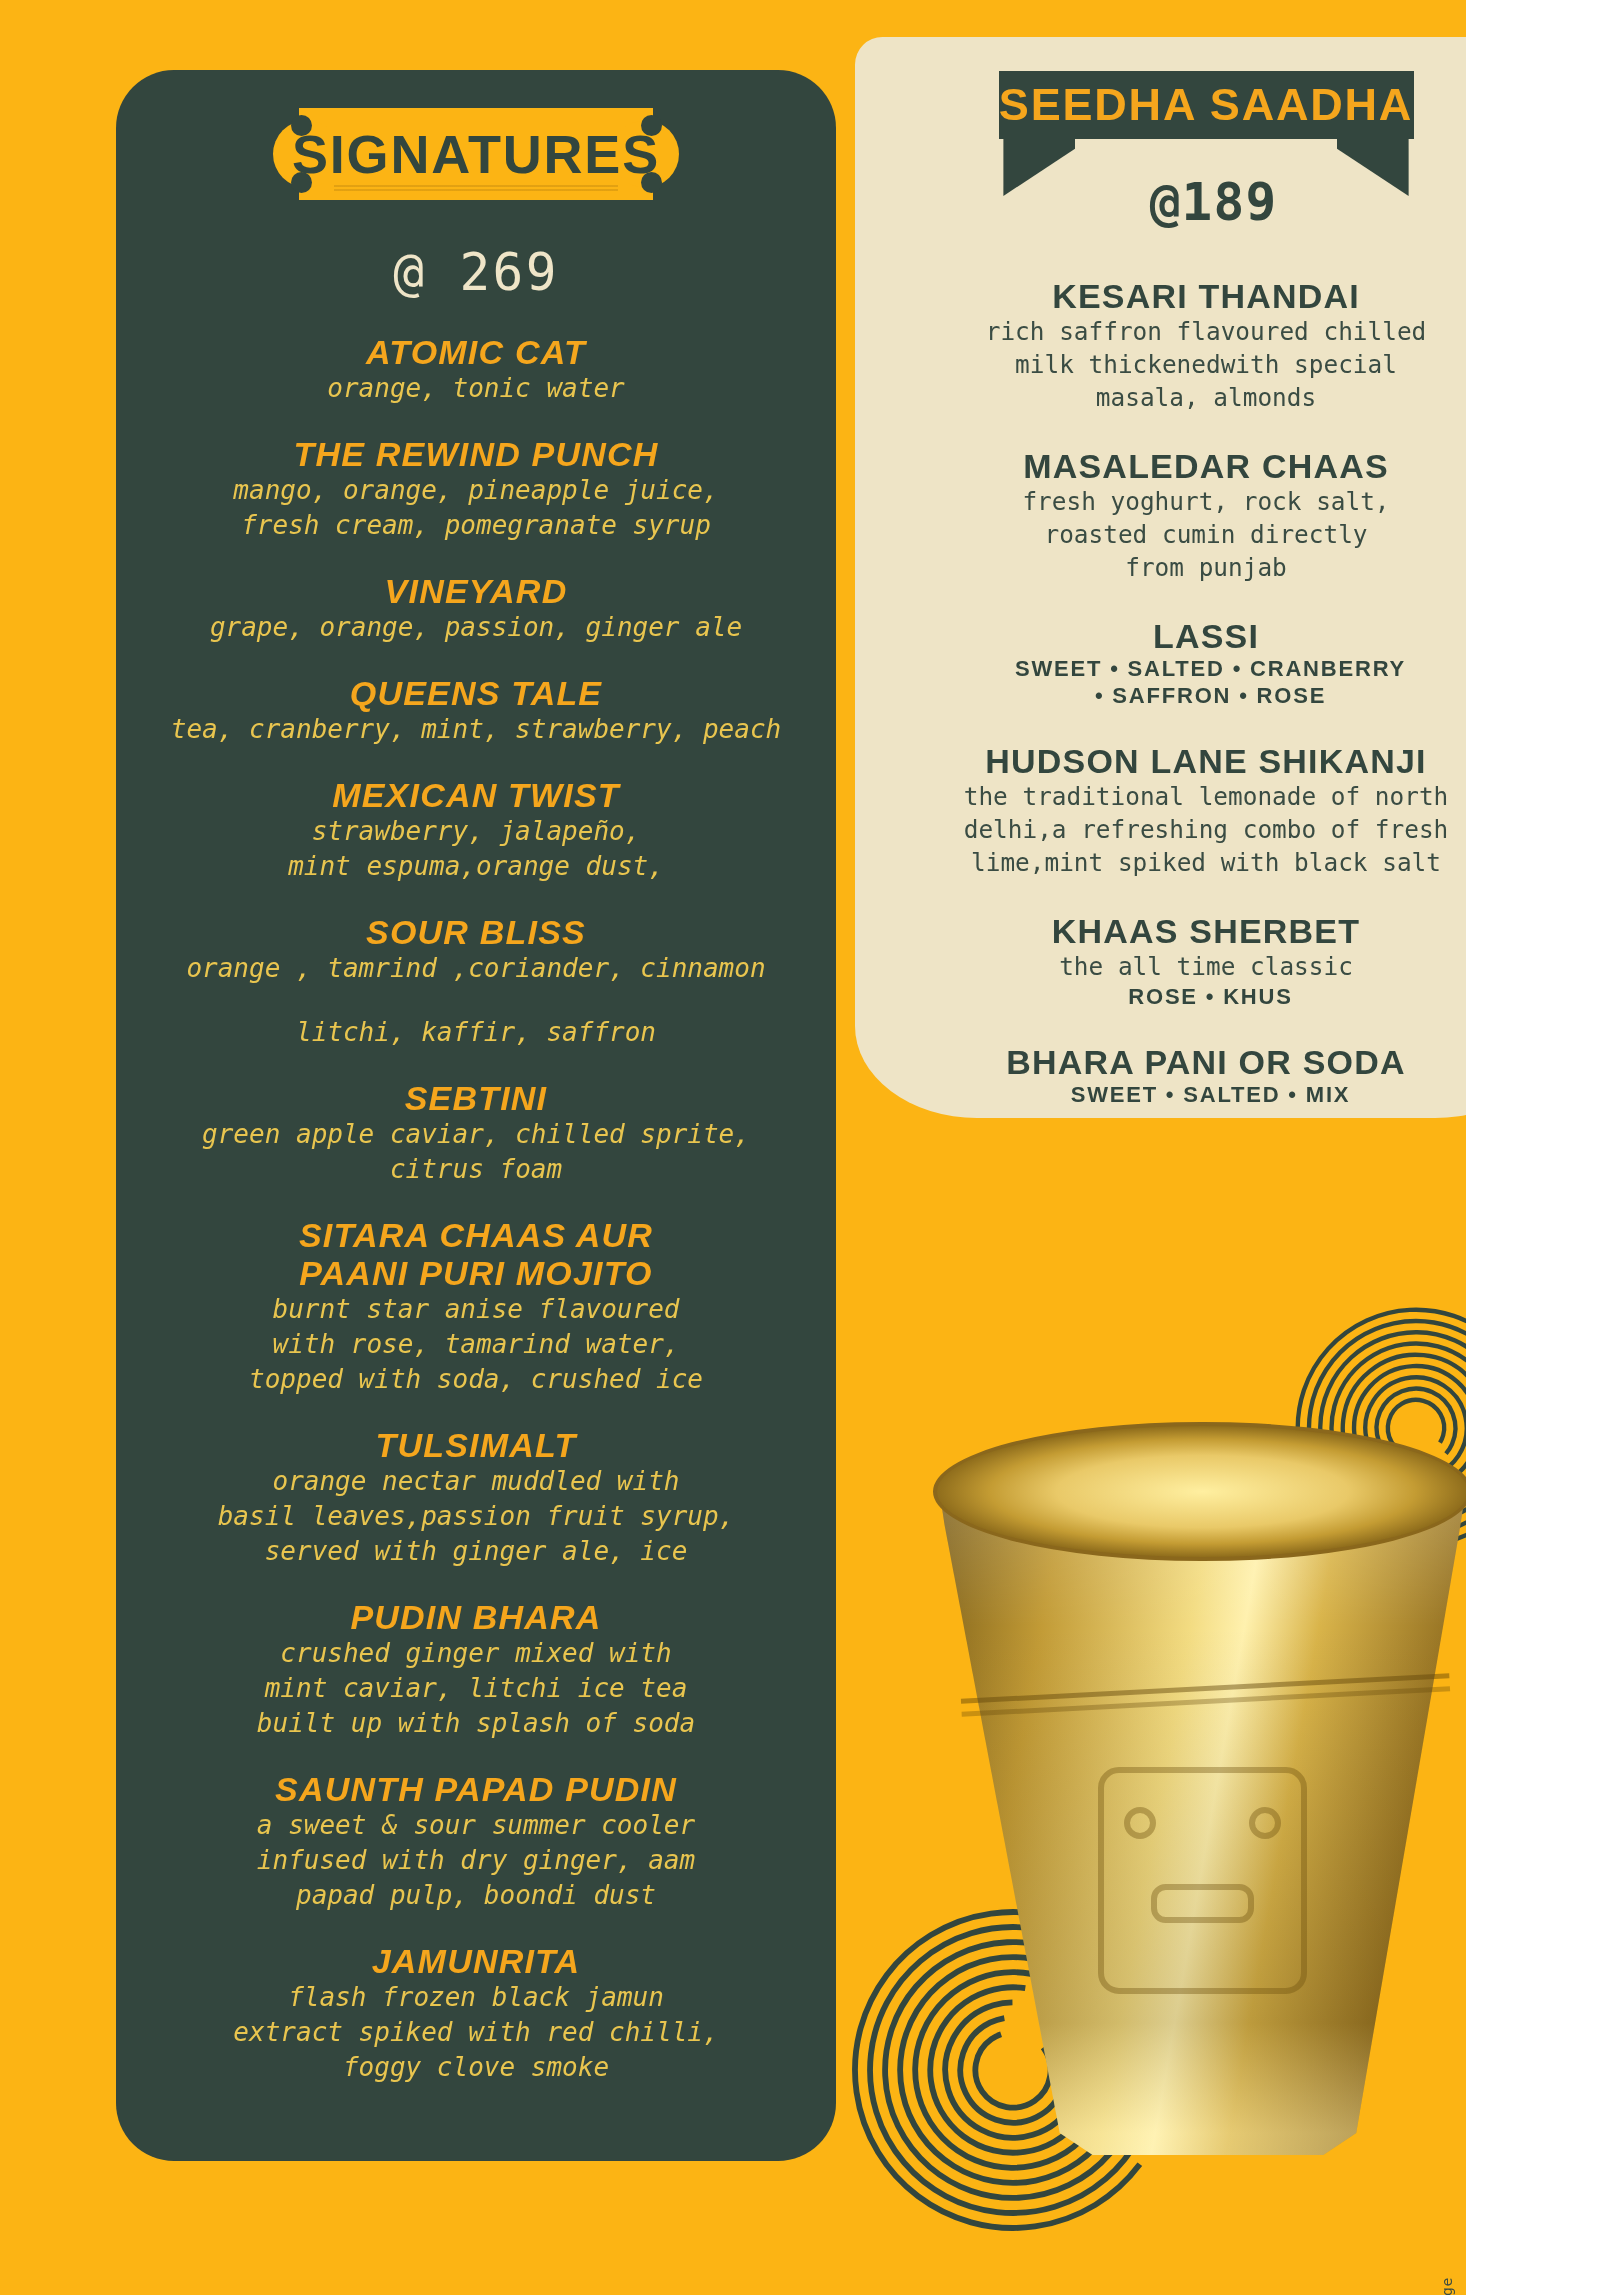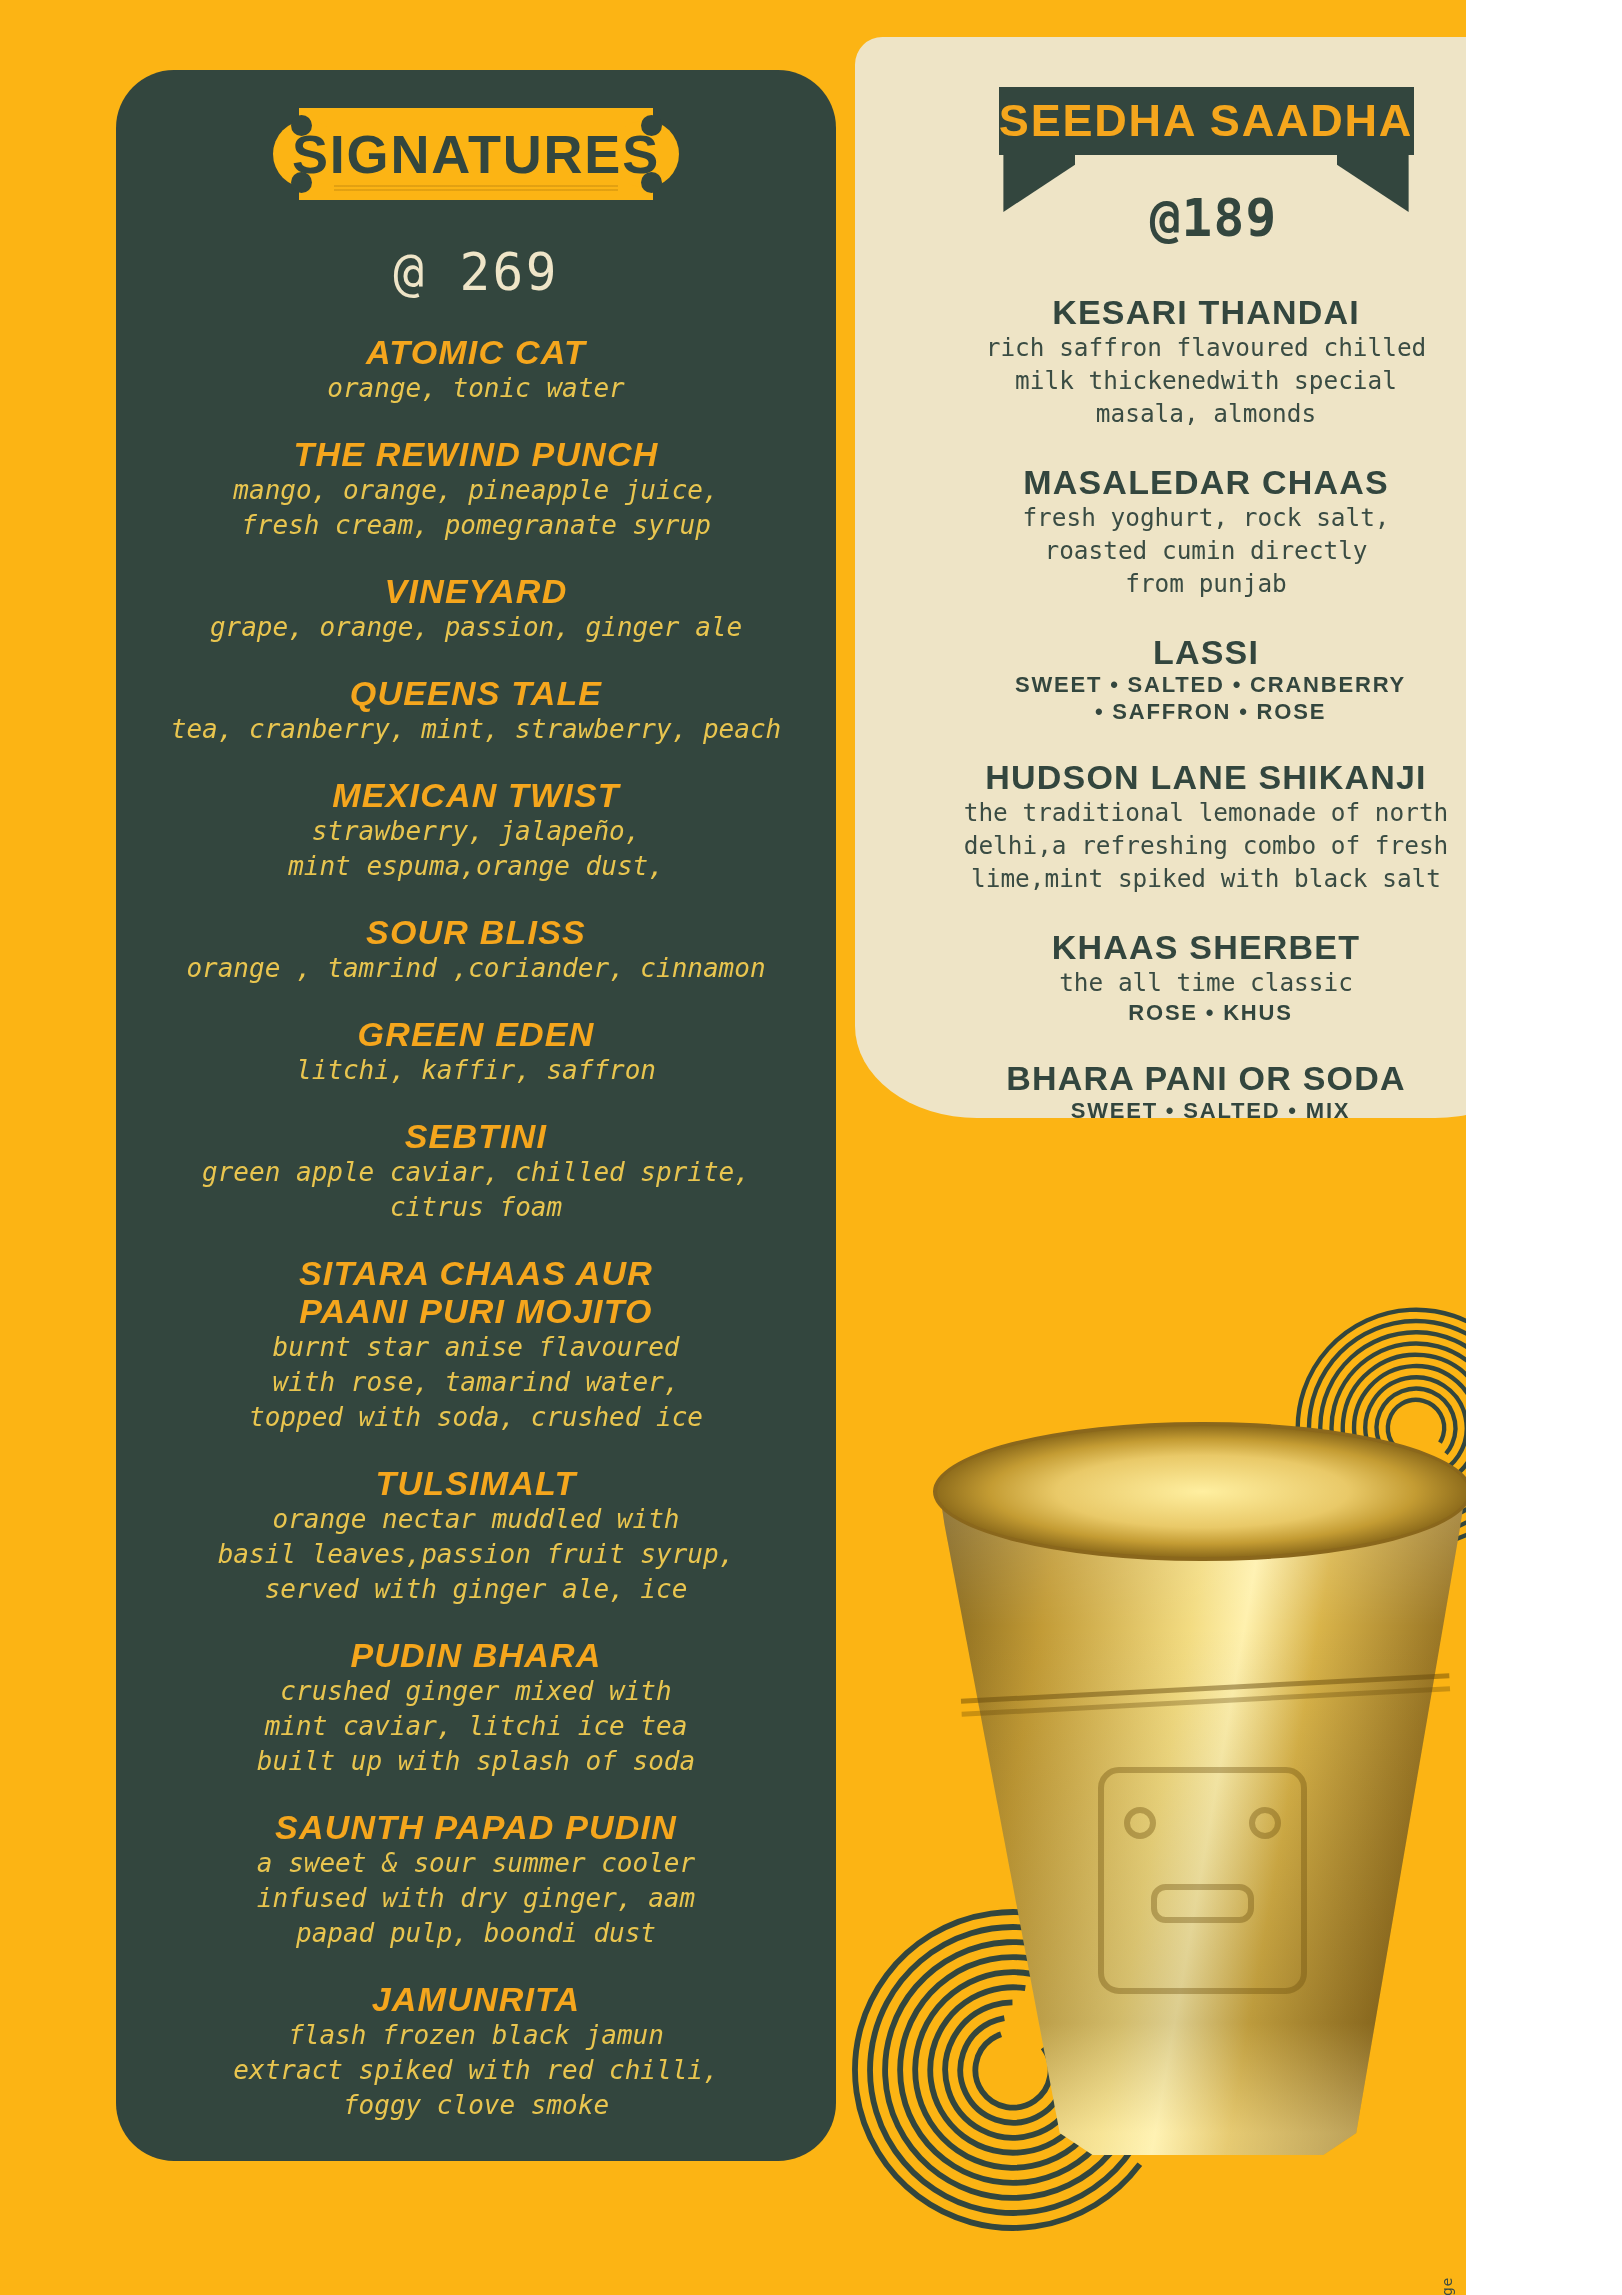--- a/index.html
+++ b/index.html
@@ -68,21 +68,21 @@
   #left-items .idesc{font-family:"DejaVu Sans Mono", monospace;font-size:26px;line-height:35px;color:var(--gold-desc);}
   
   .panel-right{
     position:absolute;left:855px;top:37px;width:702px;height:1081px;
     background:var(--cream);
     border-radius:27.5px 27.5px 122px 122px / 27.5px 27.5px 92px 92px;
     text-align:center;
     padding-top:34px;
   }
   .banner{
-    position:relative;margin:16px auto;width:415px;height:68px;
+    position:relative;margin:0 auto;width:415px;height:68px;
     background:var(--green);
     display:flex;align-items:center;justify-content:center;
   }
   .banner h2{
     font-size:45px;font-weight:700;letter-spacing:1.8px;color:var(--gold-head);
     white-space:nowrap;
   }
   .banner .tail{
     position:absolute;top:67px;width:72px;height:58px;background:var(--green);
   }
@@ -185,21 +185,20 @@
         <div class="item">
           <div class="iname">MEXICAN TWIST</div>
           <div class="idesc">strawberry, jalapeño,</div>
           <div class="idesc">mint espuma,orange dust,</div>
         </div>
         <div class="item">
           <div class="iname">SOUR BLISS</div>
           <div class="idesc">orange , tamrind ,coriander, cinnamon</div>
         </div>
         <div class="item">
-          <div class="iname">GREEN EDEN</div>
           <div class="idesc">litchi, kaffir, saffron</div>
         </div>
         <div class="item">
           <div class="iname">SEBTINI</div>
           <div class="idesc">green apple caviar, chilled sprite,</div>
           <div class="idesc">citrus foam</div>
         </div>
         <div class="item">
           <div class="iname">SITARA CHAAS AUR</div>
           <div class="iname">PAANI PURI MOJITO</div>

